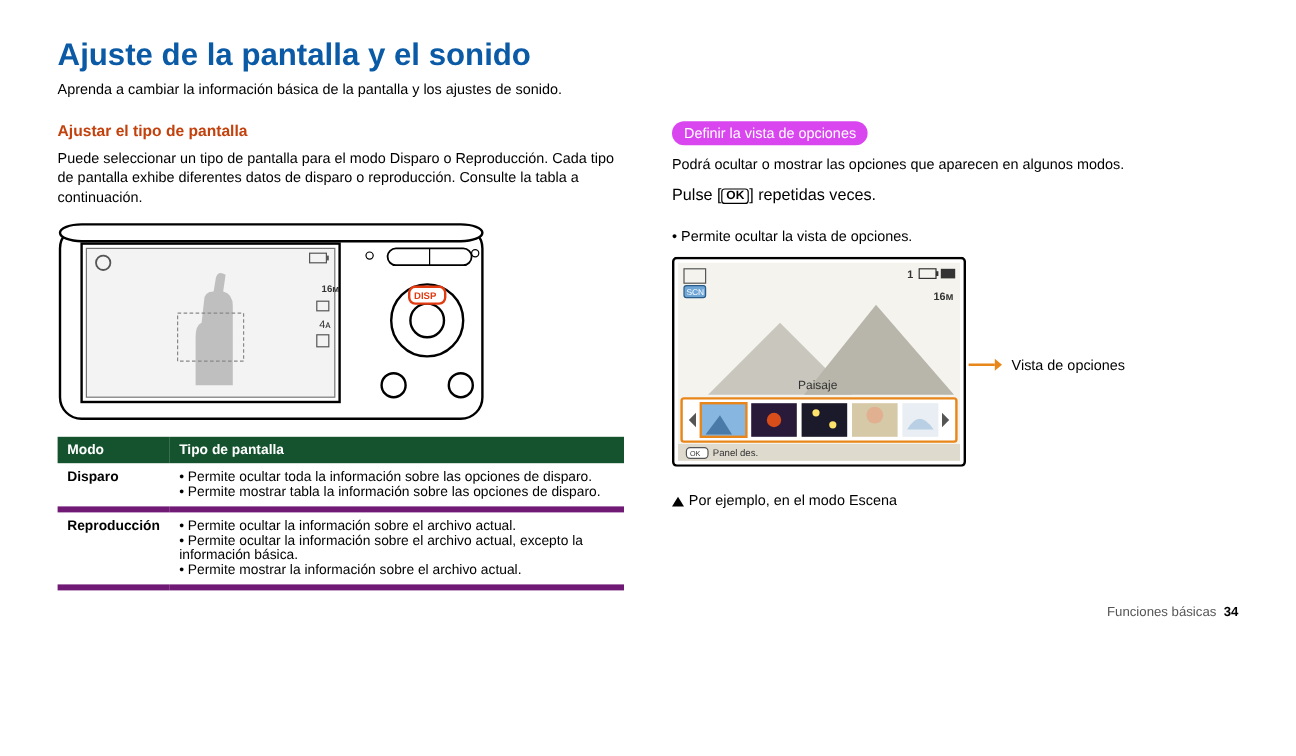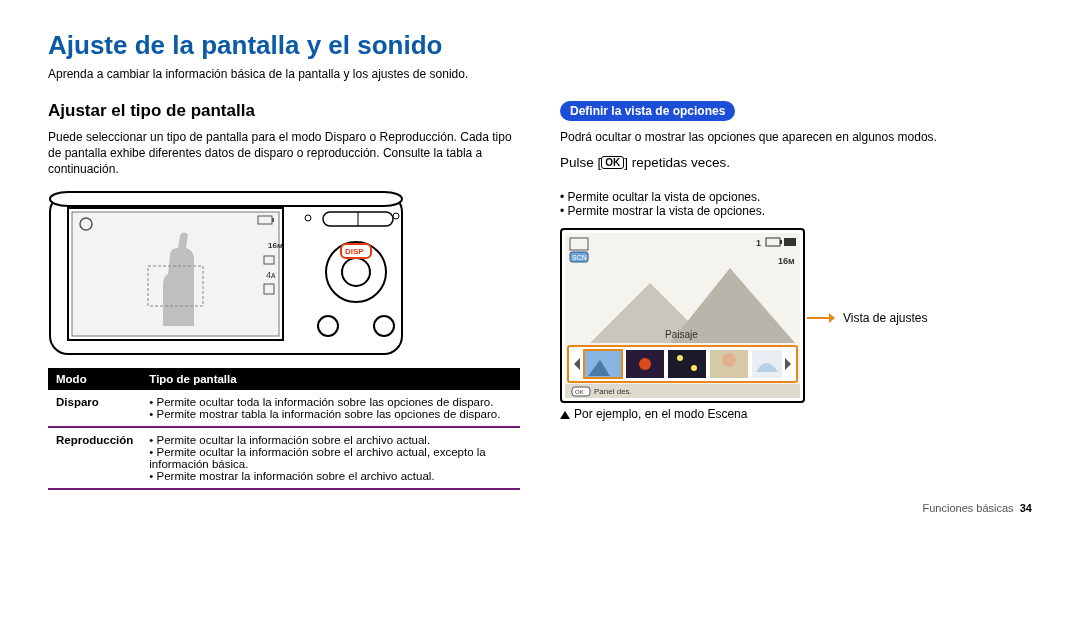--- a/index.html
+++ b/index.html
@@ -2,39 +2,39 @@
 <html><head>
 <meta charset="utf-8">
 <style>
   * { box-sizing: border-box; margin: 0; padding: 0; }
   html, body { width: 1080px; height: 630px; font-family: Arial, Helvetica, sans-serif; background: #fff; color: #000; }
   .page { padding: 30px 48px 10px 48px; }
   h1.main-title { color: #0a5aa6; font-size: 26px; font-weight: bold; margin-bottom: 6px; }
   p.lede { font-size: 12px; margin-bottom: 20px; }
   .cols { display: flex; gap: 40px; }
   .col { flex: 1; }
-  h2.section { color: #000000; font-size: 17px; font-weight: bold; margin-bottom: 8px; }
+  h2.section { color: #c2410c; font-size: 13px; font-weight: bold; margin-bottom: 8px; }
   p.body { font-size: 12px; line-height: 1.35; margin-bottom: 8px; }
   .camera-svg { margin: 6px 0 8px 0; }
   p.caption { font-size: 12px; margin: 4px 0 10px 0; }
   .disp-pill { display:inline-block; border:1px solid #000; border-radius:3px; padding:0 3px; font-size:10px; font-weight:bold; vertical-align:1px;}
   .ok-pill { display:inline-block; border:1px solid #000; border-radius:3px; padding:0 3px; font-size:10px; font-weight:bold; vertical-align:1px;}
   table.modes { width: 100%; border-collapse: collapse; font-size: 11.5px; margin-top:6px; }
-  table.modes th { background: #000000; color: #fff; text-align: left; padding: 5px 8px; font-weight: bold; }
-  table.modes td { padding: 6px 8px; vertical-align: top; border-bottom: 2px solid #701a75; }
+  table.modes th { background: #14532d; color: #fff; text-align: left; padding: 5px 8px; font-weight: bold; }
+  table.modes td { padding: 6px 8px; vertical-align: top; border-bottom: 5px solid #701a75; }
   table.modes td.modecell { font-weight: bold; white-space: nowrap; }
   table.modes ul { list-style: none; padding: 0; margin: 0; }
   table.modes li::before { content: "• "; }
-  .pill-heading { display:inline-block; background:#1d4ed8; color:#fff; font-size:12px; font-weight:bold; padding:3px 10px; border-radius:10px; margin-bottom:8px; }
+  .pill-heading { display:inline-block; background:#d946ef; color:#fff; font-size:12px; font-weight:normal; padding:3px 10px; border-radius:10px; margin-bottom:8px; }
   .instr { font-size: 13.5px; margin: 10px 0 20px 0; }
   ul.bullets { font-size: 12px; list-style: none; margin: 0 0 10px 0; }
   ul.bullets li::before { content: "• "; }
   .screen-row { display:flex; align-items:center; gap:8px; margin-top:6px;}
   .annot { font-size: 12px; }
-  .example { font-size: 12px; margin-top:0; }
+  .example { font-size: 12px; margin-top:16px; }
   .tri { display:inline-block; width:0; height:0; border-left:5px solid transparent; border-right:5px solid transparent; border-bottom:8px solid #000; margin-right:4px; vertical-align:-1px;}
   .footer { text-align:right; font-size:11px; color:#555; margin-top:12px; }
   .footer b { color:#000; }
 </style>
 </head>
 <body>
 
 <div class="page">
   <h1 class="main-title">Ajuste de la pantalla y el sonido</h1>
   <p class="lede">Aprenda a cambiar la información básica de la pantalla y los ajustes de sonido.</p>
@@ -117,21 +117,20 @@
 
     <div class="col">
       <div class="pill-heading">Definir la vista de opciones</div>
       <p class="body">Podrá ocultar o mostrar las opciones que aparecen en algunos modos.</p>
 
       <p class="instr">
         <span>Pulse [</span><span class="ok-pill">OK</span><span>] repetidas veces.</span>
       </p>
       <ul class="bullets">
         <li>Permite ocultar la vista de opciones.</li>
-        <li>Permite mostrar la vista de opciones.</li>
       </ul>
 
       <div class="screen-row">
         <div>
           <svg width="245" height="175" viewBox="0 0 245 175">
             <rect x="1" y="1" width="243" height="173" rx="3" fill="#fff" stroke="#000" stroke-width="2"></rect>
             <rect x="5" y="5" width="235" height="165" fill="#f4f3ee"></rect>
 
             <rect x="10" y="10" width="18" height="12" fill="none" stroke="#555"></rect>
             <rect x="10" y="24" width="18" height="10" rx="2" fill="#6fa6d6" stroke="#2a5b88"></rect>
@@ -166,21 +165,21 @@
             <rect x="5" y="156" width="235" height="14" fill="#dedacd"></rect>
             <rect x="12" y="159" width="18" height="9" rx="3" fill="#fff" stroke="#555"></rect>
             <text x="15" y="166" font-size="6" fill="#333">OK</text>
             <text x="34" y="166" font-size="8" fill="#333">Panel des.</text>
           </svg>
         </div>
         <svg width="28" height="14" style="margin-left:-6px;">
           <line x1="0" y1="7" x2="22" y2="7" stroke="#e8861a" stroke-width="2"></line>
           <polygon points="22,2 28,7 22,12" fill="#e8861a"></polygon>
         </svg>
-        <span class="annot">Vista de ajustes</span>
+        <span class="annot">Vista de opciones</span>
       </div>
 
       <p class="example">
         <span class="tri"></span><span>Por ejemplo, en el modo Escena</span>
       </p>
     </div>
   </div>
 
   <div class="footer">
     <span>Funciones básicas</span>&nbsp;&nbsp;<b>34</b>

